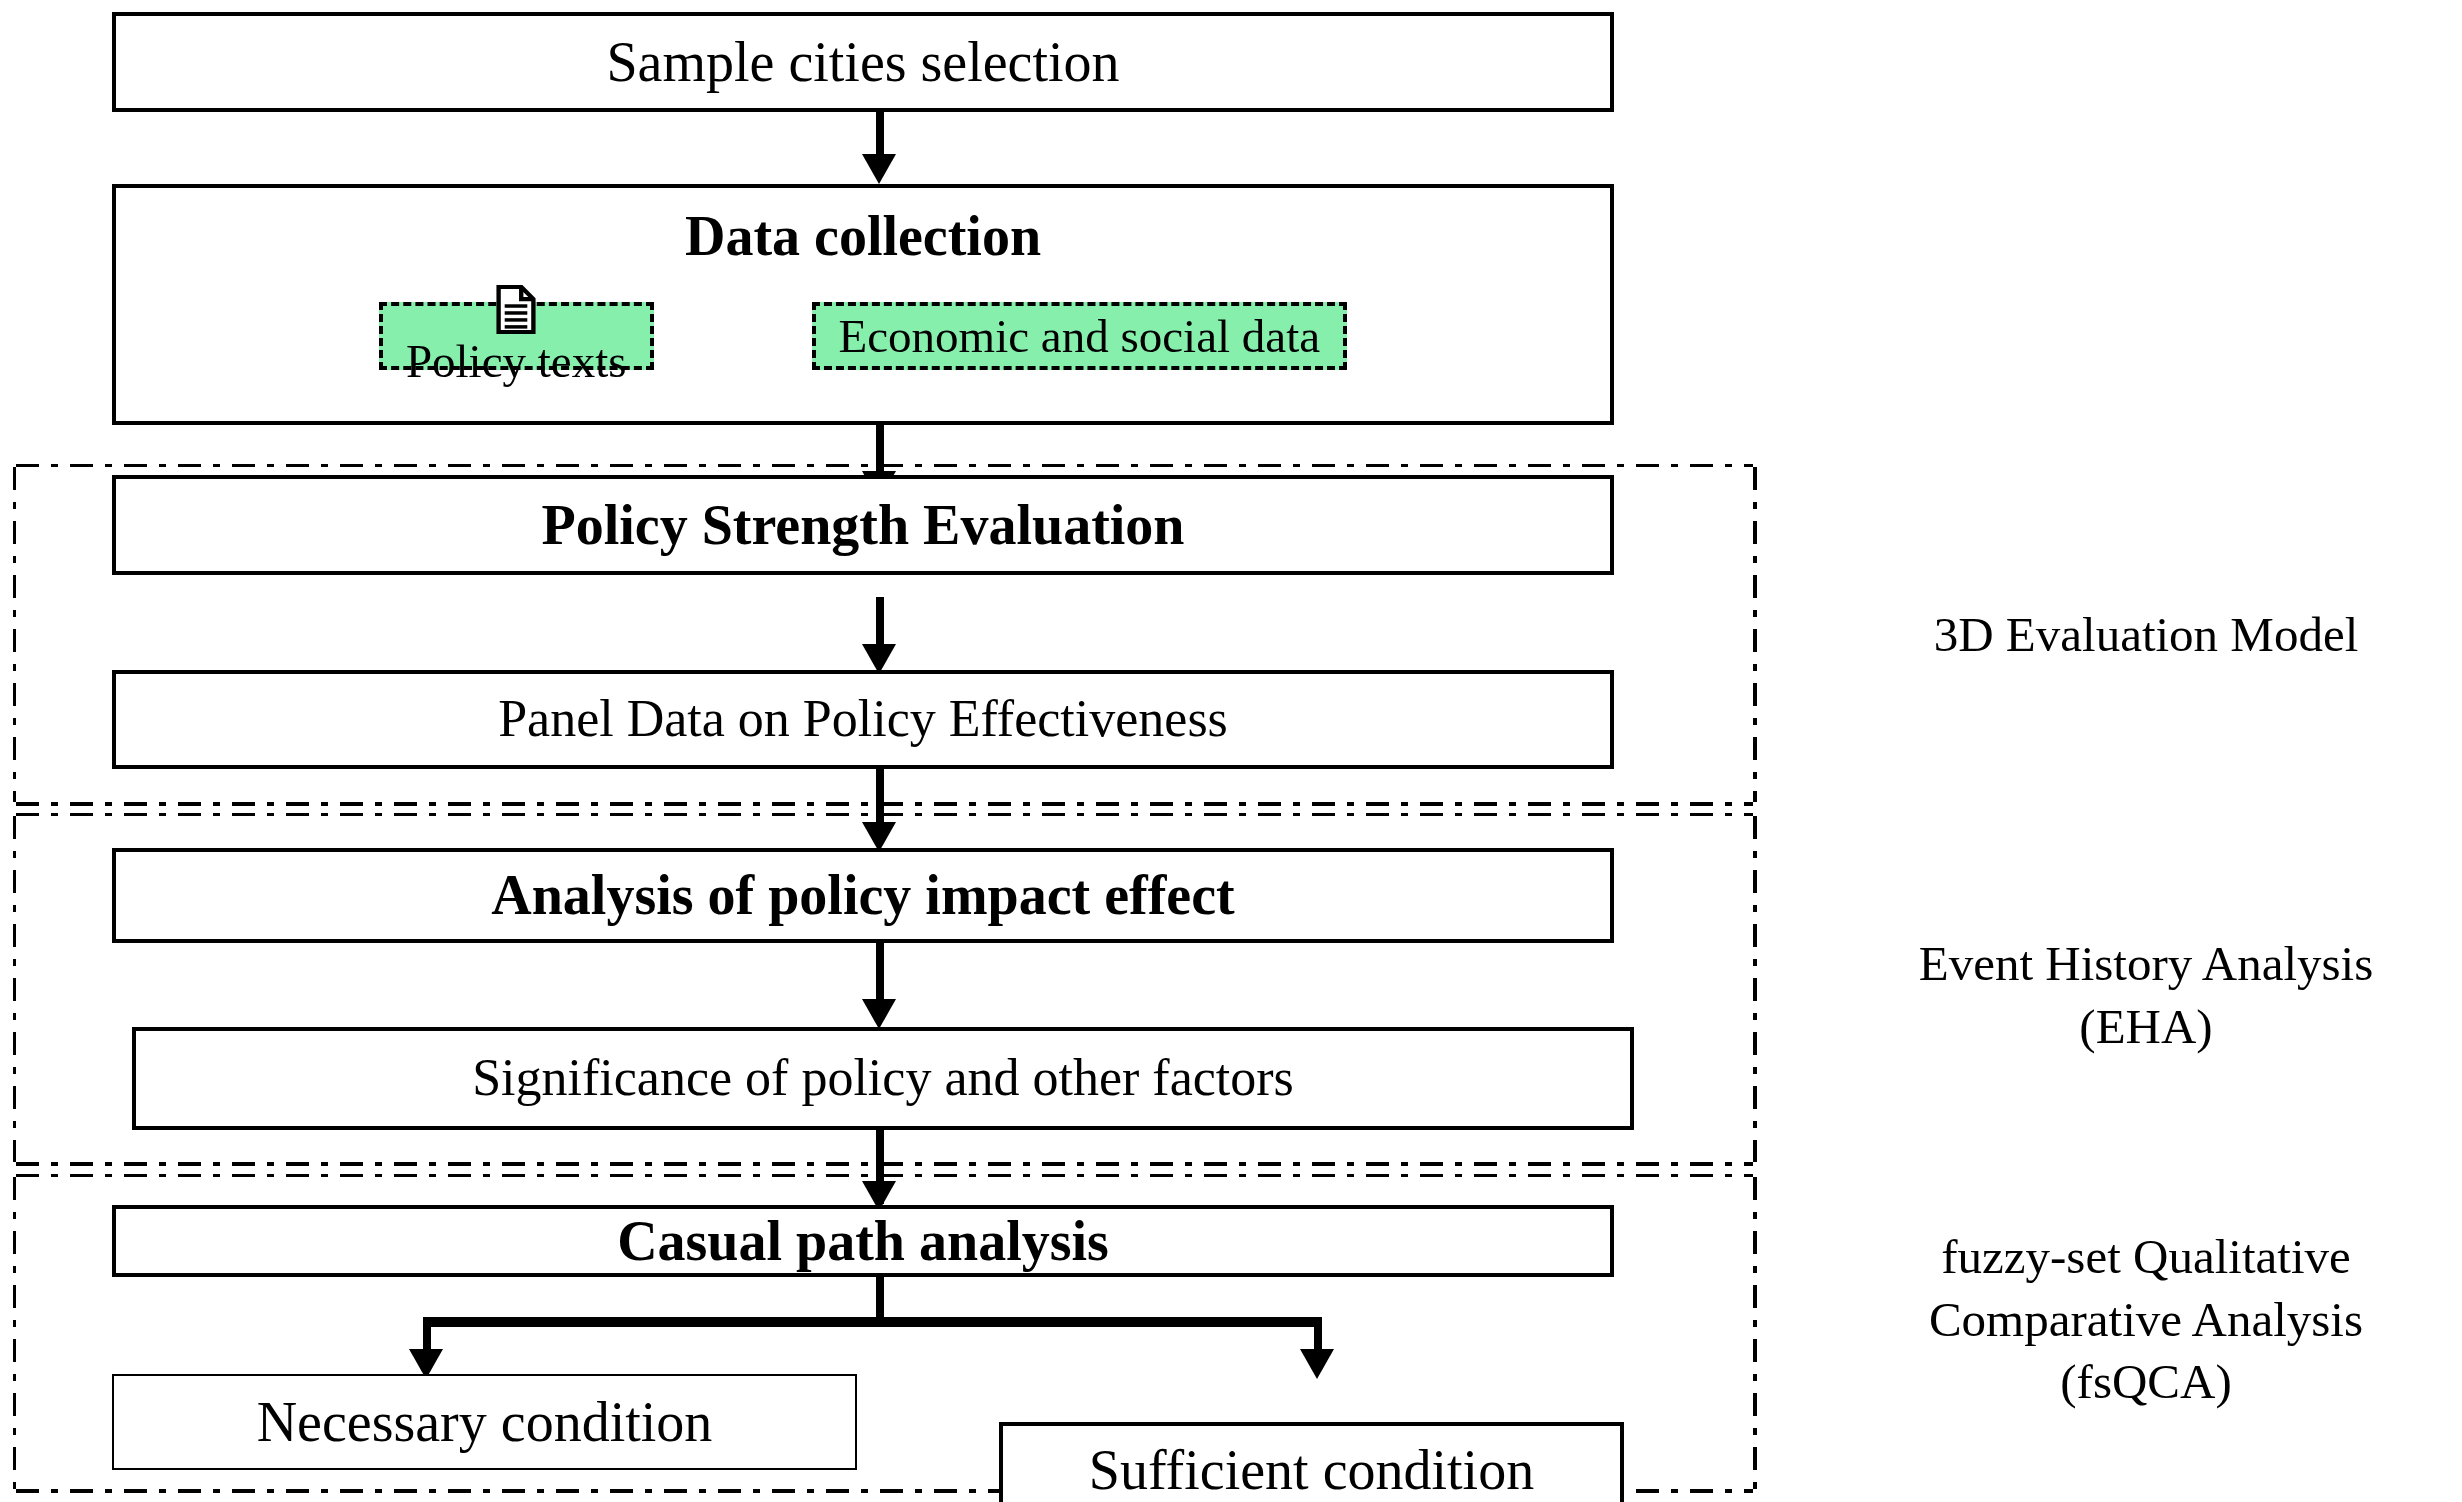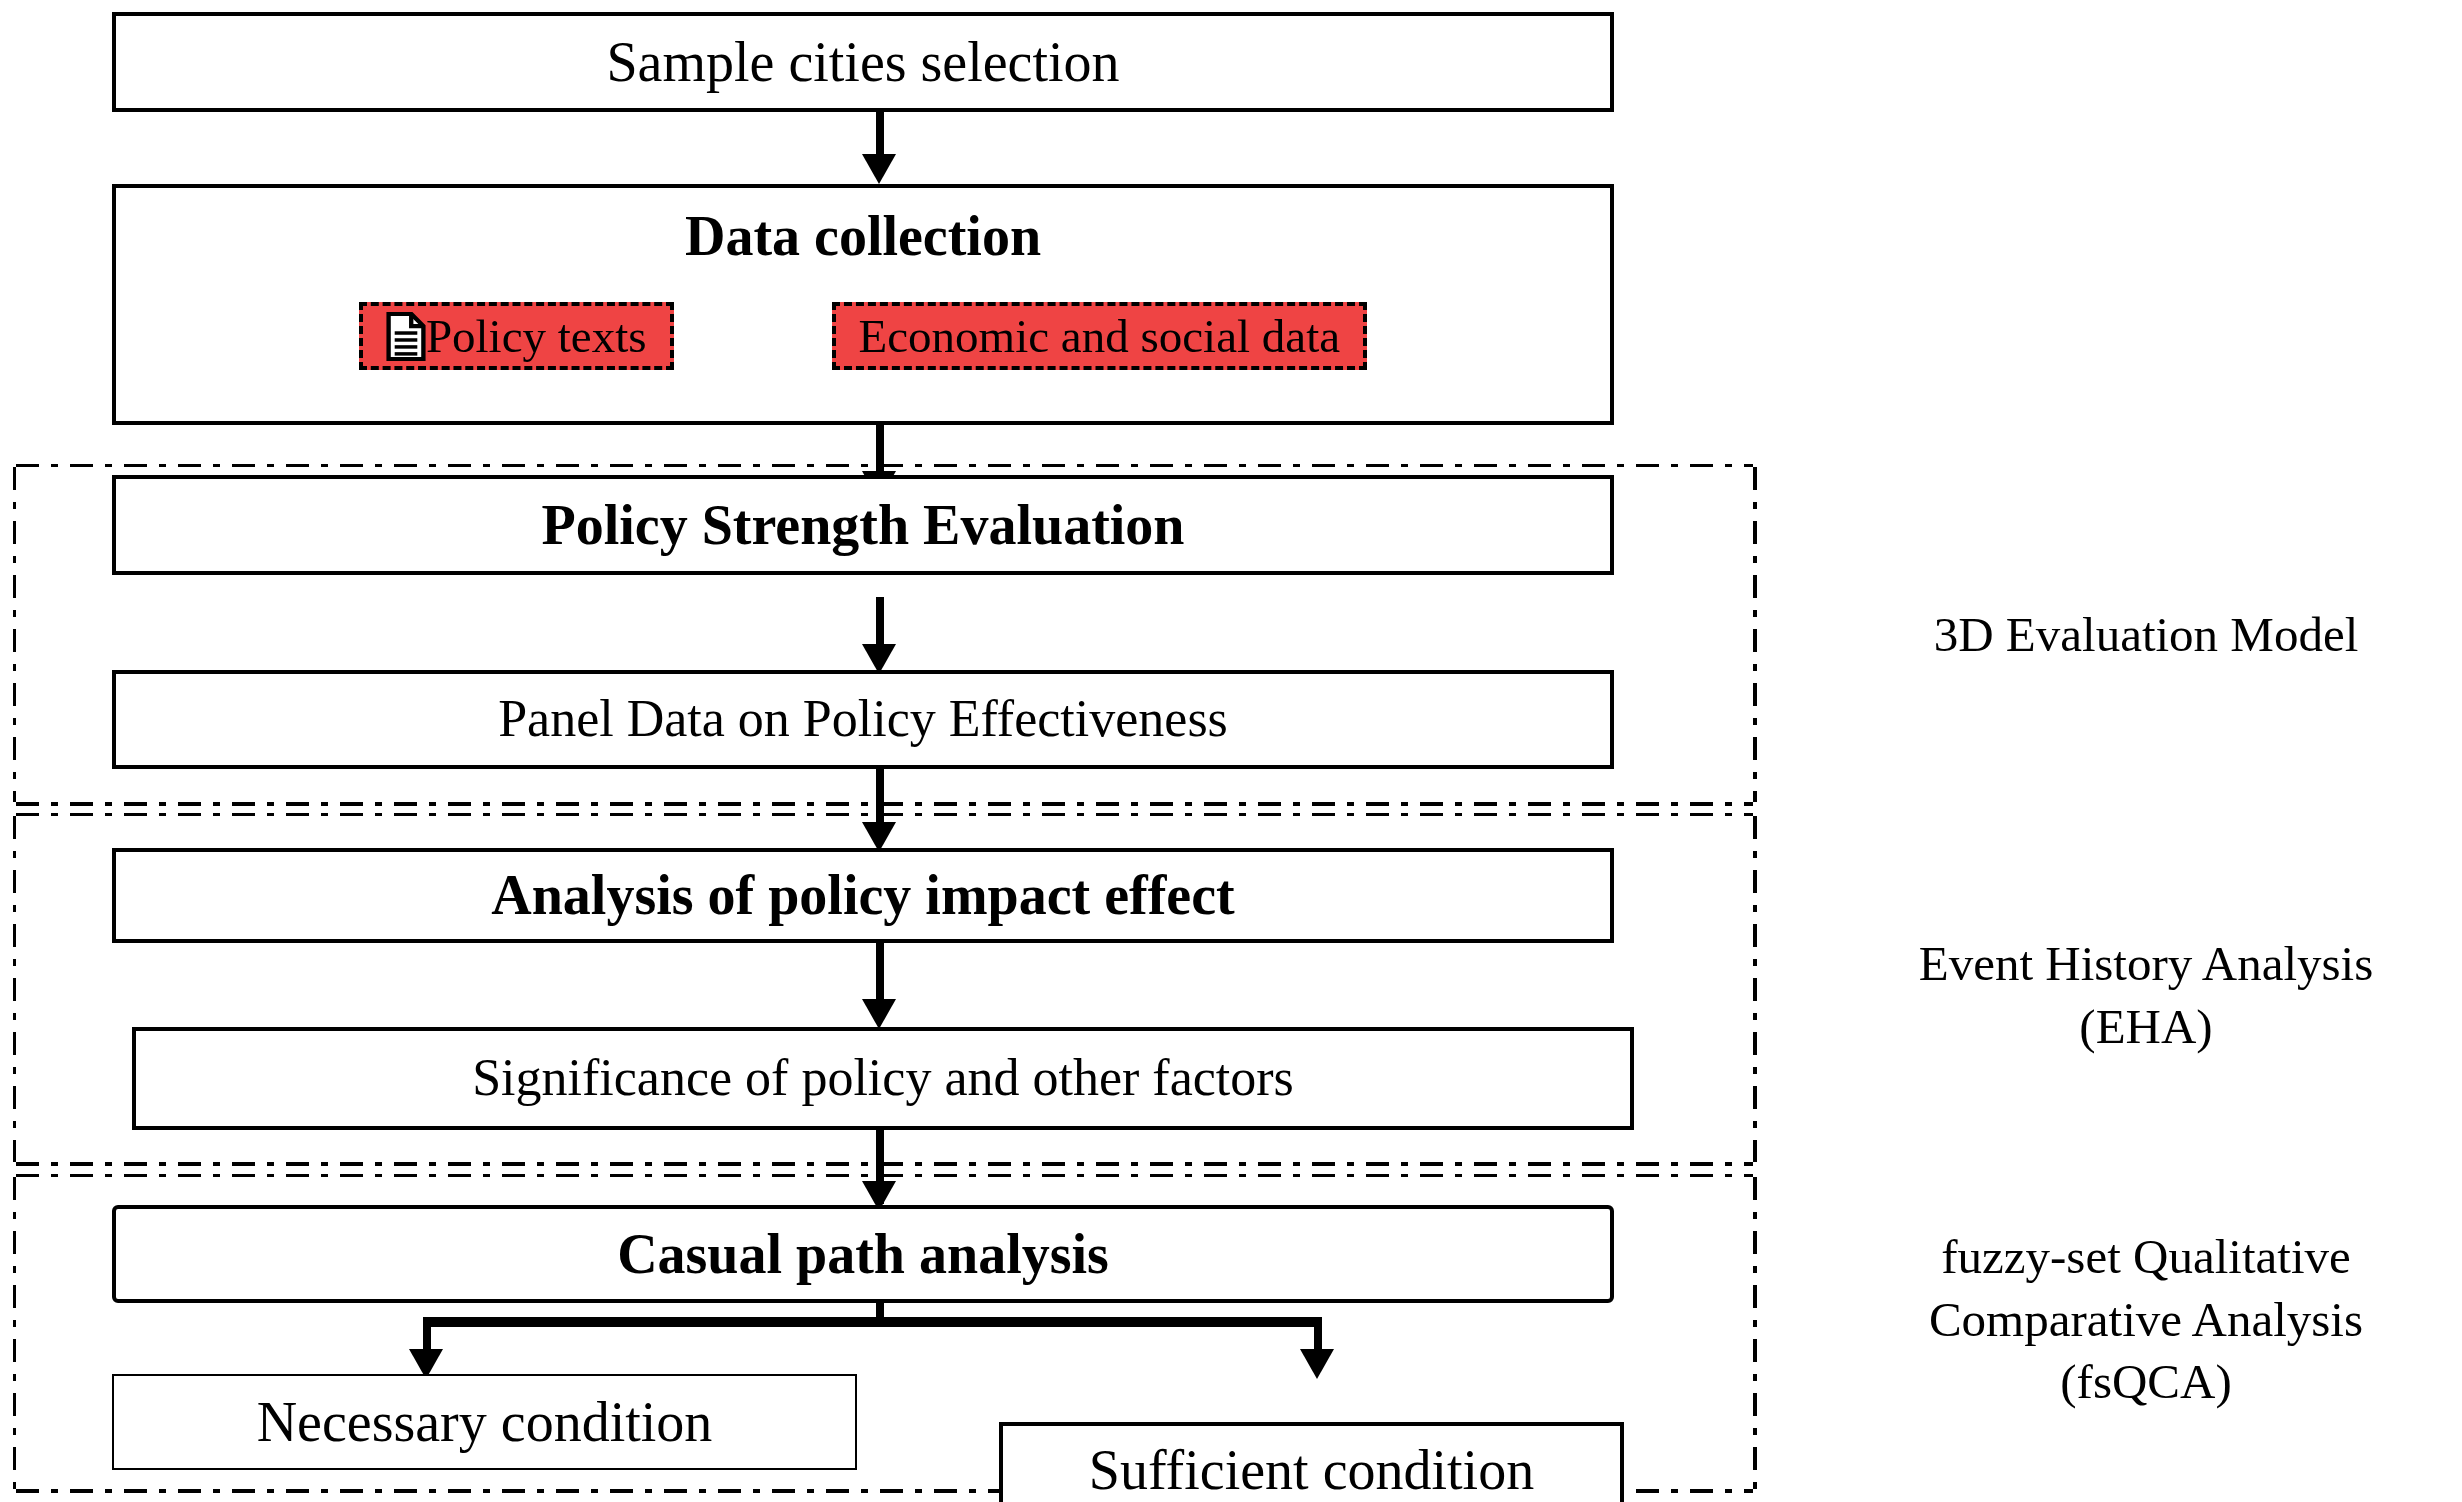--- a/index.html
+++ b/index.html
@@ -57,28 +57,29 @@
     left: 0;
     right: 0;
     display: flex;
     justify-content: center;
     gap: 158px;
     z-index: 6;
   }
   .subbox {
     box-sizing: border-box;
     border: 4.4px dashed #000000;
-    background: #ef4444;
+    background: #86efac;
     display: flex;
     align-items: center;
     justify-content: center;
     padding: 3.5px 23px;
     height: 68px;
     white-space: nowrap;
     font-size: 47px;
+    flex-direction: column;
   }
 
   
   .doc-icon {
     display: inline-block;
     width: 40px;
     height: 49px;
     flex: 0 0 auto;
     line-height: 0;
   }
@@ -243,21 +244,21 @@
   </div>
 
   <div class="node" style="left:112px; top:848px; width:1502px; height:95px;">
     <span class="node-label t-bold fs-big">Analysis of policy impact effect</span>
   </div>
 
   <div class="node" style="left:112px; top:1027px; width:1502px; height:103px;margin-left:20px;">
     <span class="node-label t-regular fs-mid">Significance of policy and other factors</span>
   </div>
 
-  <div class="node" style="left:112px; top:1205px; width:1502px; height:98px;border-radius:6px;">
+  <div class="node" style="left:112px; top:1205px; width:1502px; height:72px;">
     <span class="node-label t-bold fs-big">Casual path analysis</span>
   </div>
 
   <div class="node thin" style="left:112px; top:1374px; width:745px; height:96px;">
     <span class="node-label t-regular fs-big">Necessary condition</span>
   </div>
 
   <div class="node" style="left:999px; top:1374px; width:625px; height:96px;margin-top:48px;">
     <span class="node-label t-regular fs-big">Sufficient condition</span>
   </div>

